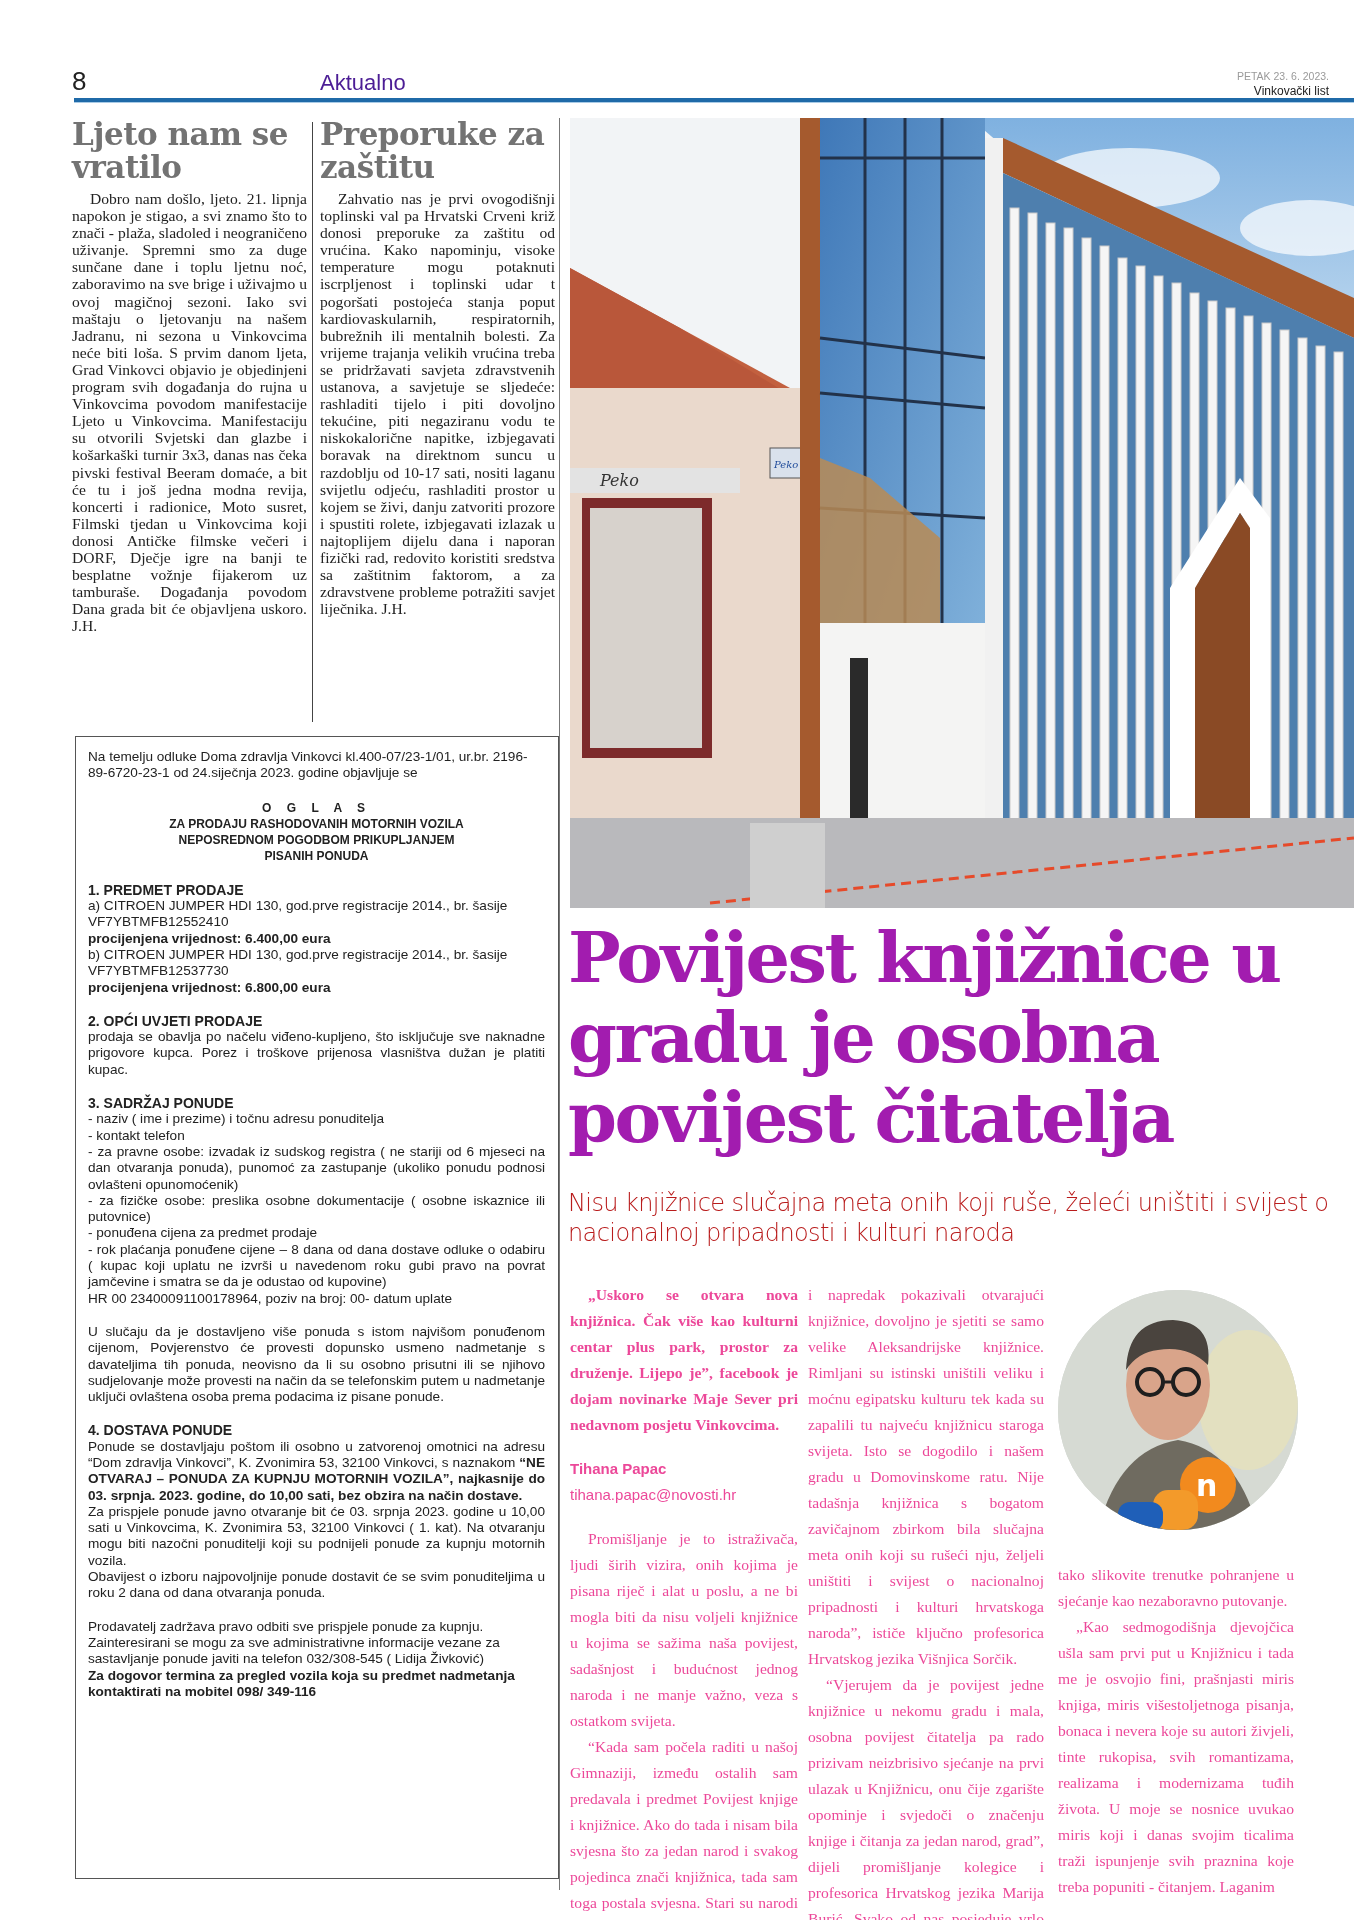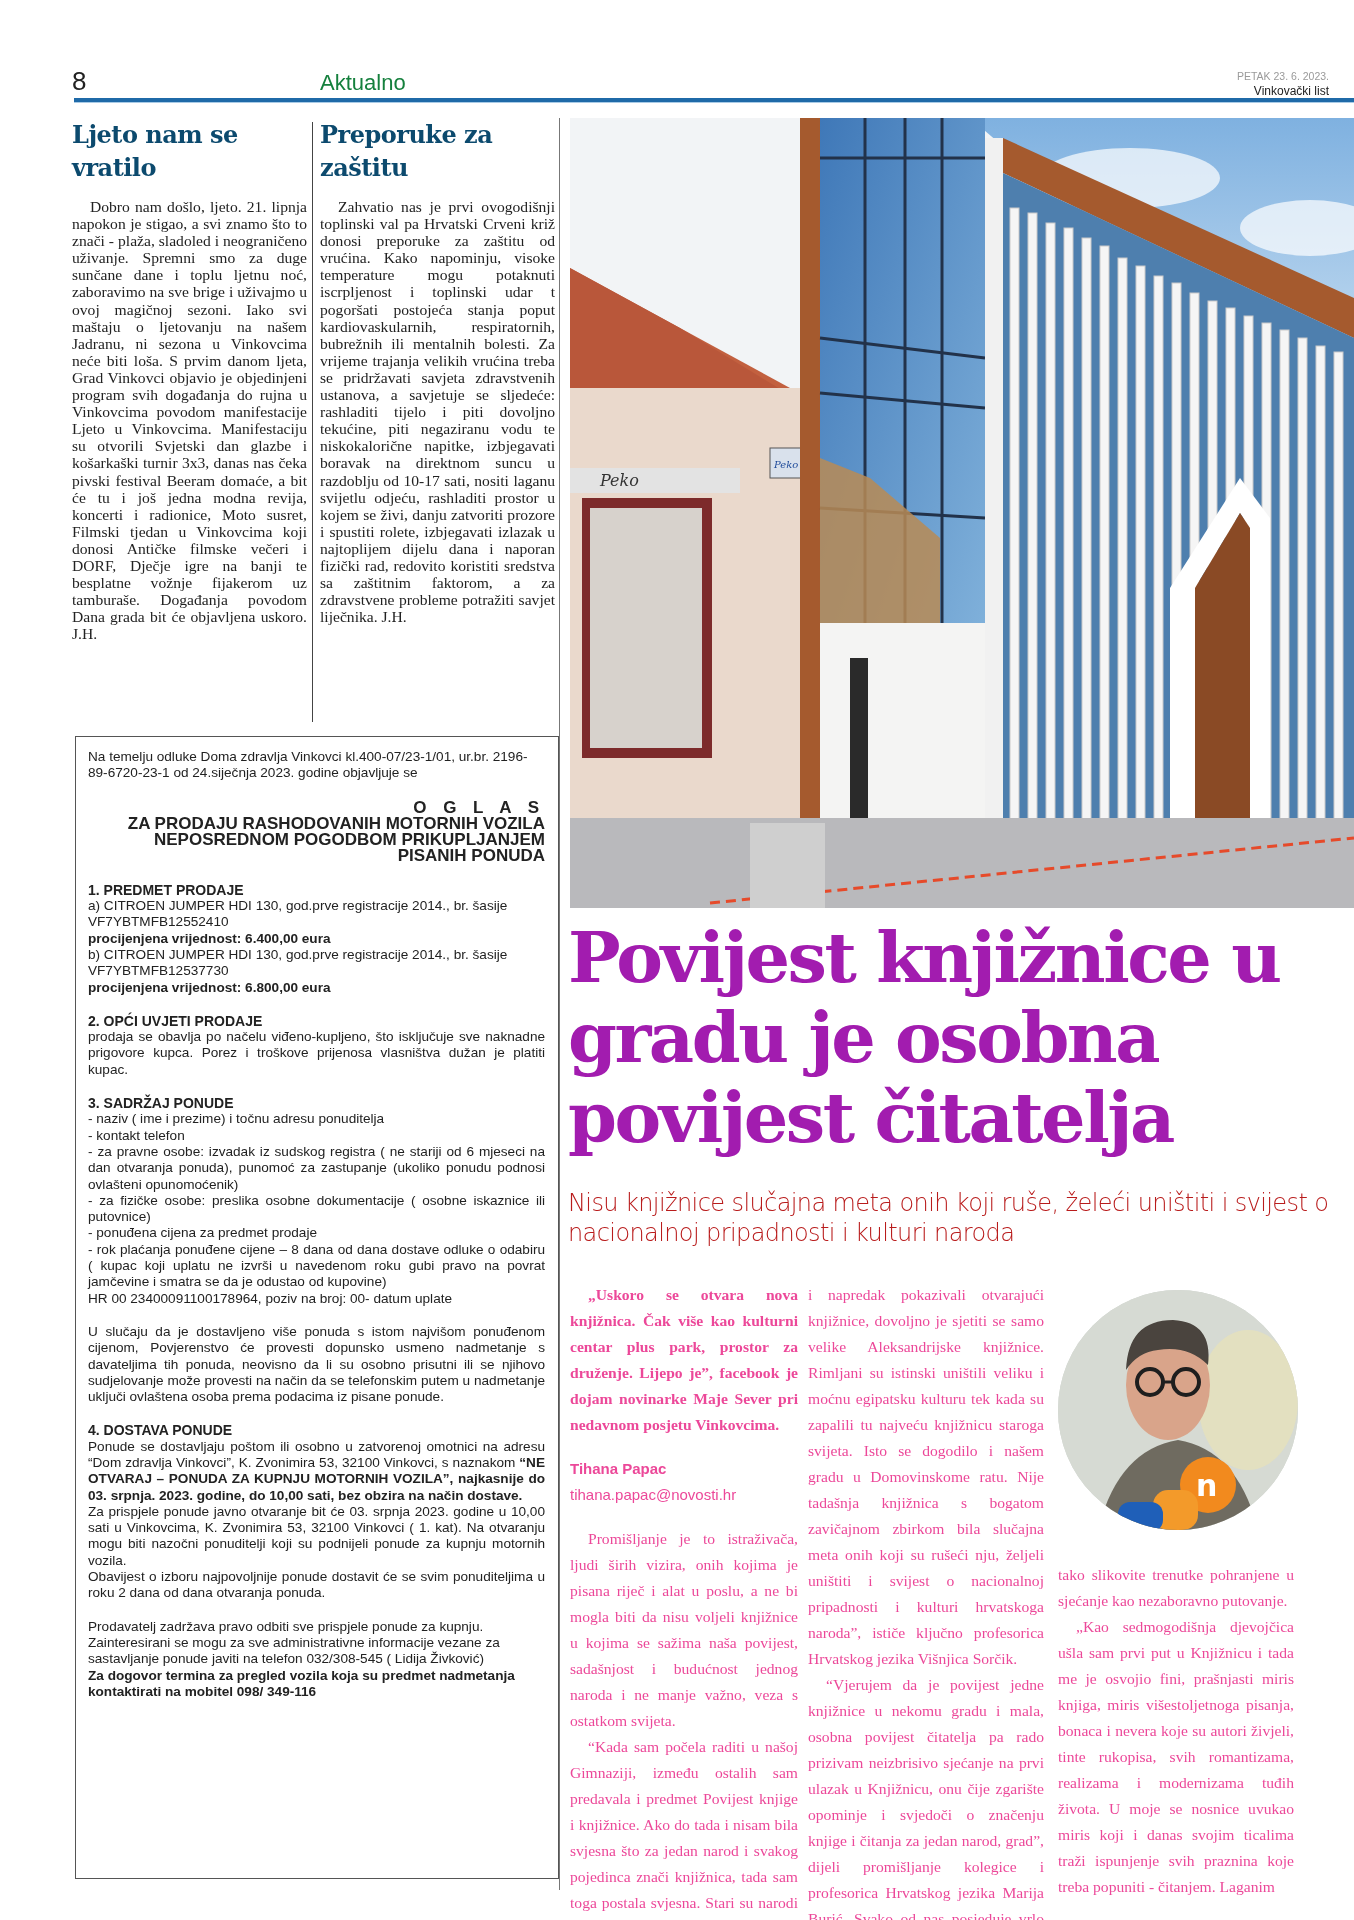--- a/index.html
+++ b/index.html
@@ -1,38 +1,38 @@
 <!DOCTYPE html>
 <html><head>
 <meta charset="utf-8">
 <style>
   * { box-sizing: border-box; margin: 0; padding: 0; }
   html, body { width: 1354px; height: 1920px; background: #ffffff; overflow: hidden; }
   body { position: relative; color: #1e1e1e; font-family: "DejaVu Serif", serif; }
 
   
   .hdr-num { position: absolute; left: 72px; top: 66px; font-family: "Liberation Sans", sans-serif; font-size: 26px; color: #222; font-weight: 300; }
-  .hdr-section { position: absolute; left: 320px; top: 70px; font-family: "Liberation Sans", sans-serif; font-size: 22px; color: #15803d; }
+  .hdr-section { position: absolute; left: 320px; top: 70px; font-family: "Liberation Sans", sans-serif; font-size: 22px; color: #4c1d95; }
   .hdr-date { position: absolute; right: 25px; top: 70px; font-family: "Liberation Sans", sans-serif; font-size: 10.5px; color: #9a9a9a; text-align: right; }
   .hdr-paper { position: absolute; right: 25px; top: 84px; font-family: "Liberation Sans", sans-serif; font-size: 12px; color: #222; text-align: right; }
   .hdr-rule { position: absolute; left: 74px; right: 0; top: 98px; height: 4px; background: #1f6aa8; }
   .hdr-rule2 { position: absolute; left: 74px; right: 0; top: 102px; height: 1px; background: #a9cbe6; }
 
   
   .short { position: absolute; top: 118px; width: 235px; }
-  .short h2 { font-family: "DejaVu Serif", serif; font-weight: bold; font-size: 24px; line-height: 33px; color: #0c4a6e; letter-spacing: -0.5px; margin-bottom: 14px; }
+  .short h2 { font-family: "DejaVu Serif", serif; font-weight: bold; font-size: 31px; line-height: 33px; color: #737373; letter-spacing: -0.5px; margin-bottom: 6px; }
   .short p { font-family: "Liberation Serif", serif; font-size: 15.6px; line-height: 17.1px; text-align: justify; text-indent: 18px; hyphens: auto; color: #222; }
   .col-a { left: 72px; }
   .col-b { left: 320px; }
   .vrule { position: absolute; background: #444; width: 1px; }
 
   
   .adbox { position: absolute; left: 75px; top: 736px; width: 484px; height: 1143px; border: 1.5px solid #555; padding: 12px 13px 0 12px; font-family: "Liberation Sans", sans-serif; font-size: 13.6px; line-height: 16.3px; color: #222; }
   .adbox .intro { margin-bottom: 18px; }
-  .adbox .title { text-align: right; font-weight: bold; font-size: 17px; line-height: 16.3px; margin-bottom: 17px; }
+  .adbox .title { text-align: center; font-weight: bold; font-size: 12px; line-height: 16.3px; margin-bottom: 17px; }
   .adbox .title .spaced { letter-spacing: 6px; }
   .adbox .sec { margin-bottom: 17px; margin-top: 12px; }
   .adbox h4 { font-size: 14px; font-weight: bold; }
   .adbox .j { text-align: justify; }
   .adbox b { font-weight: bold; }
 
   
   .photo { position: absolute; left: 570px; top: 118px; width: 784px; height: 790px; overflow: hidden; background: #eaf2fa; }
 
   

